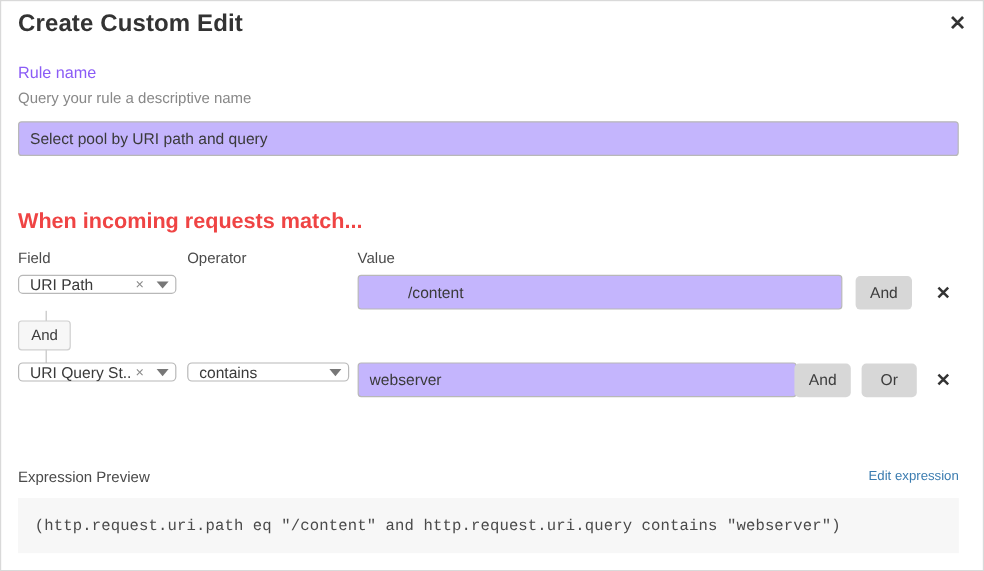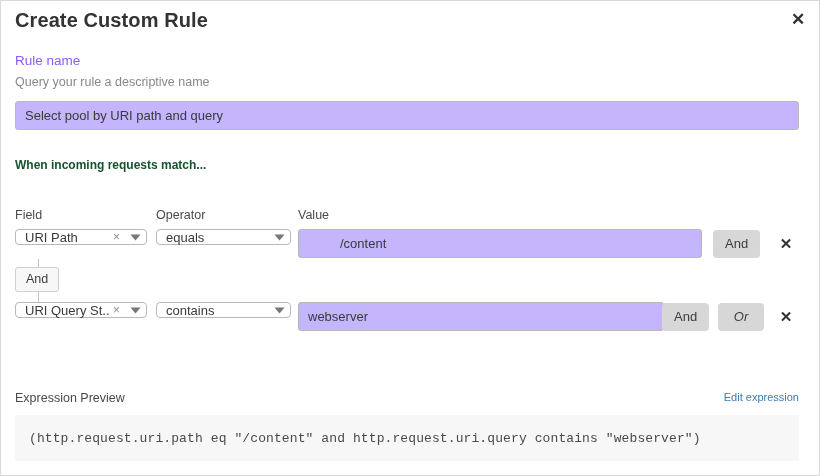--- a/index.html
+++ b/index.html
@@ -78,24 +78,24 @@
   #rule-name-input {
     left: 14px;
     top: 100px;
     width: 784px;
   }
 
   
   #match-heading {
     position: absolute;
     left: 14px;
-    top: 157px;
-    font-size: 12px;
+    top: 173px;
+    font-size: 18px;
     font-weight: bold;
-    color: #14532d;
+    color: #ef4444;
   }
 
   
   .col-head {
     position: absolute;
     font-size: 12.5px;
     color: #4a4a4a;
     top: 207px;
   }
   #head-field    { left: 14px; }
@@ -165,21 +165,21 @@
     color: #3c3c3c;
     font-family: "Liberation Sans", sans-serif;
     font-size: 13px;
     cursor: pointer;
     padding: 0 12px;
     line-height: 26px;
     text-align: center;
   }
   #row1-and { left: 712px; top: 1px; }
   #row2-and { left: 661px; top: 1px; }
-  #row2-or  { left: 717px; top: 1px; font-style: italic; }
+  #row2-or  { left: 717px; top: 1px; }
 
   .row-delete {
     position: absolute;
     left: 775px;
     top: 0px;
     width: 20px;
     height: 30px;
     display: flex;
     align-items: center;
     justify-content: center;
@@ -257,21 +257,21 @@
     padding-left: 14px;
     white-space: nowrap;
     letter-spacing: 0.1px;
   }
 </style>
 </head>
 <body>
 
 <div class="dialog">
 
-  <div class="dialog-title">Create Custom Rule</div>
+  <div class="dialog-title">Create Custom Edit</div>
   <div class="close-btn">✕</div>
 
   <div class="label-strong" id="rule-name-label">Rule name</div>
   <div class="label-sub" id="rule-name-help">Query your rule a descriptive name</div>
   <input class="text-input" id="rule-name-input" type="text" value="Select pool by URI path and query" style="">
 
   <div id="match-heading">When incoming requests match...</div>
 
   <div class="col-head" id="head-field">Field</div>
   <div class="col-head" id="head-operator">Operator</div>
@@ -281,28 +281,20 @@
     <div class="select-box field-select">
       <span class="sel-text">URI Path</span>
       <span class="sel-clear">×</span>
       <span class="sel-caret">
         <svg width="11" height="7" viewBox="0 0 11 7">
             <path d="M0.5 0.5 L10.5 0.5 L5.5 6.5 Z" fill="#777777"></path>
           </svg>
       </span>
     </div>
 
-    <div class="select-box operator-select">
-      <span class="sel-text">equals</span>
-      <span class="sel-caret">
-        <svg width="11" height="7" viewBox="0 0 11 7">
-            <path d="M0.5 0.5 L10.5 0.5 L5.5 6.5 Z" fill="#777777"></path>
-          </svg>
-      </span>
-    </div>
 
     <input class="text-input value-input-1" type="text" style="top: 0px; padding-left: 41px;" value="/content">
 
     <button class="logic-btn" id="row1-and">And</button>
 
     <div class="row-delete">✕</div>
   </div>
 
   <div class="connector">
     <div class="vline"></div>

